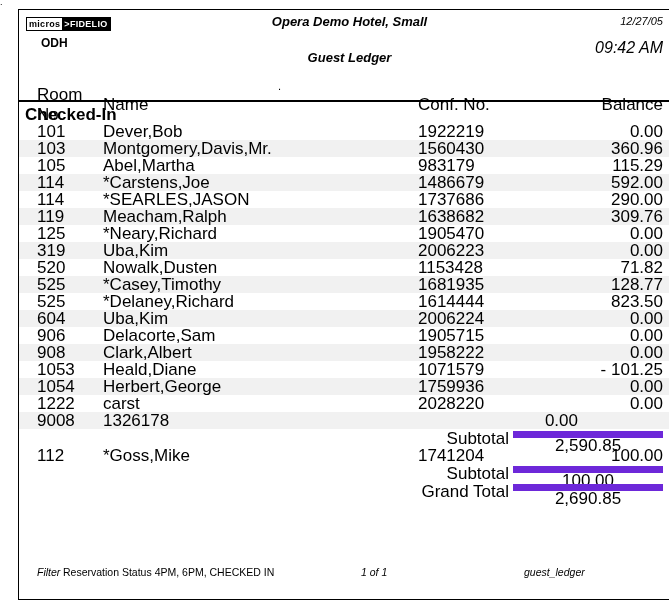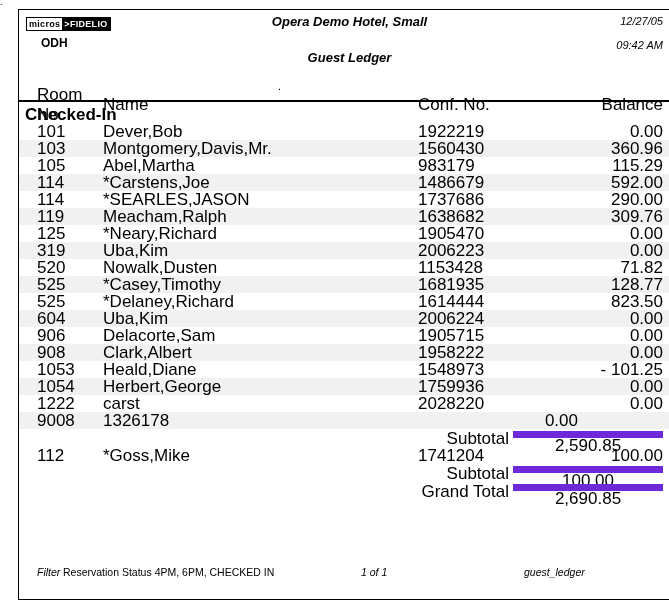--- a/index.html
+++ b/index.html
@@ -10,21 +10,21 @@
 
   
   .logo{position:absolute;left:7px;top:7px;display:inline-flex;font-size:9px;font-weight:bold;
         letter-spacing:0.3px;line-height:12px;}
   .logo .lft{background:#fff;color:#000;border:1px solid #000;padding:0 2px;}
   .logo .rgt{background:#000;color:#fff;border:1px solid #000;border-left:none;padding:0 3px 0 1px;}
   .prop-code{position:absolute;left:22px;top:26px;font-weight:bold;font-size:12px;}
   .hotel-name{position:absolute;left:0;right:0;top:4px;text-align:center;font-style:italic;font-weight:bold;font-size:13px;}
   .report-title{position:absolute;left:0;right:0;top:40px;text-align:center;font-style:italic;font-weight:bold;font-size:13px;}
   .hdr-date{position:absolute;right:17px;top:5px;font-style:italic;font-size:11px;}
-  .hdr-time{position:absolute;right:17px;top:29px;font-style:italic;font-size:11px;}
+  .hdr-time{position:absolute;right:17px;top:29px;font-style:italic;font-size:16px;}
   .stray-dot{position:absolute;left:259px;top:70px;font-size:11px;}
 
   
   .table-wrap{position:absolute;left:0;top:75px;width:100%;font-size:17px;}
   .cols,.row{display:grid;grid-template-columns:66px 315px 160px 1fr;padding:0 17px 0 18px;align-items:center;}
   .cols{height:15px;border-bottom:2px solid #000;}
   .cols .c-bal, .row .c-bal{text-align:right;}
   .section-title{font-weight:bold;height:17px;line-height:17px;padding-left:6px;margin-top:4px;}
   .section-title.second{margin-top:6px;}
   .row{height:17px;line-height:17px;}
@@ -164,21 +164,21 @@
   <div class="row alt">
     <span>908</span>
     <span>Clark,Albert</span>
     <span>1958222</span>
     <span class="c-bal">0.00</span>
   </div>
 
   <div class="row">
     <span>1053</span>
     <span>Heald,Diane</span>
-    <span>1548973</span>
+    <span>1071579</span>
     <span class="c-bal">- 101.25</span>
   </div>
 
   <div class="row alt">
     <span>1054</span>
     <span>Herbert,George</span>
     <span>1759936</span>
     <span class="c-bal">0.00</span>
   </div>
 

